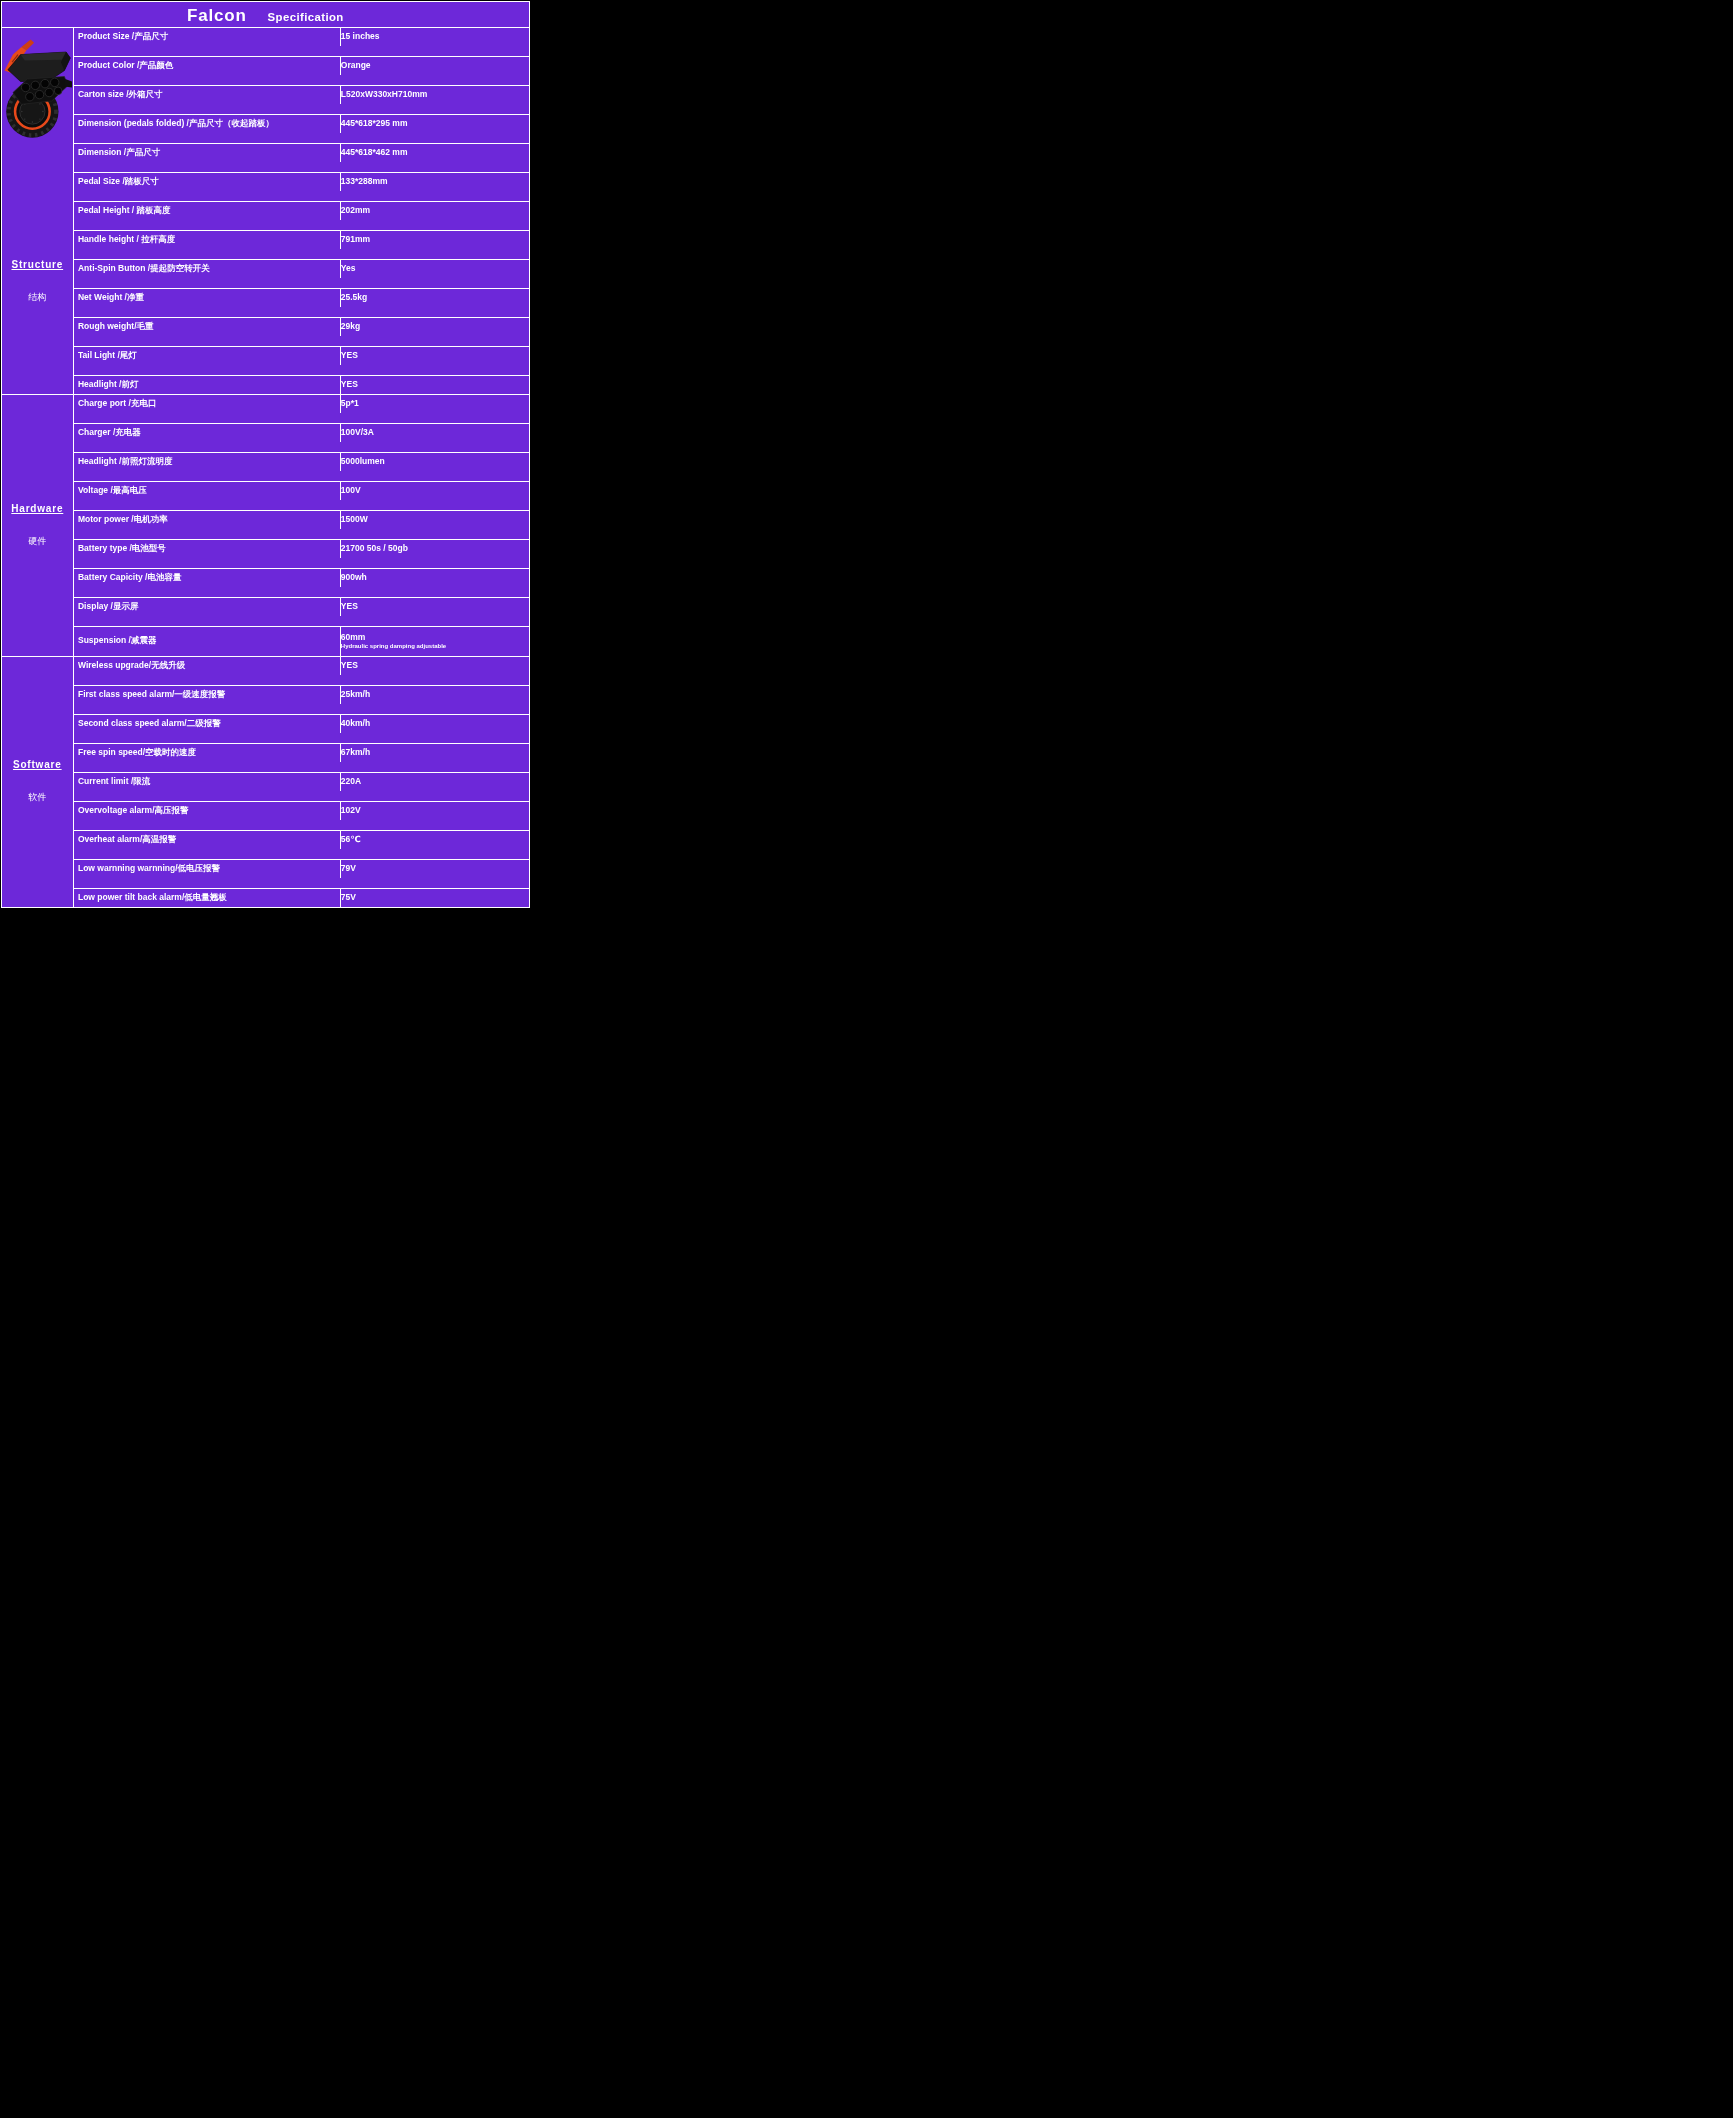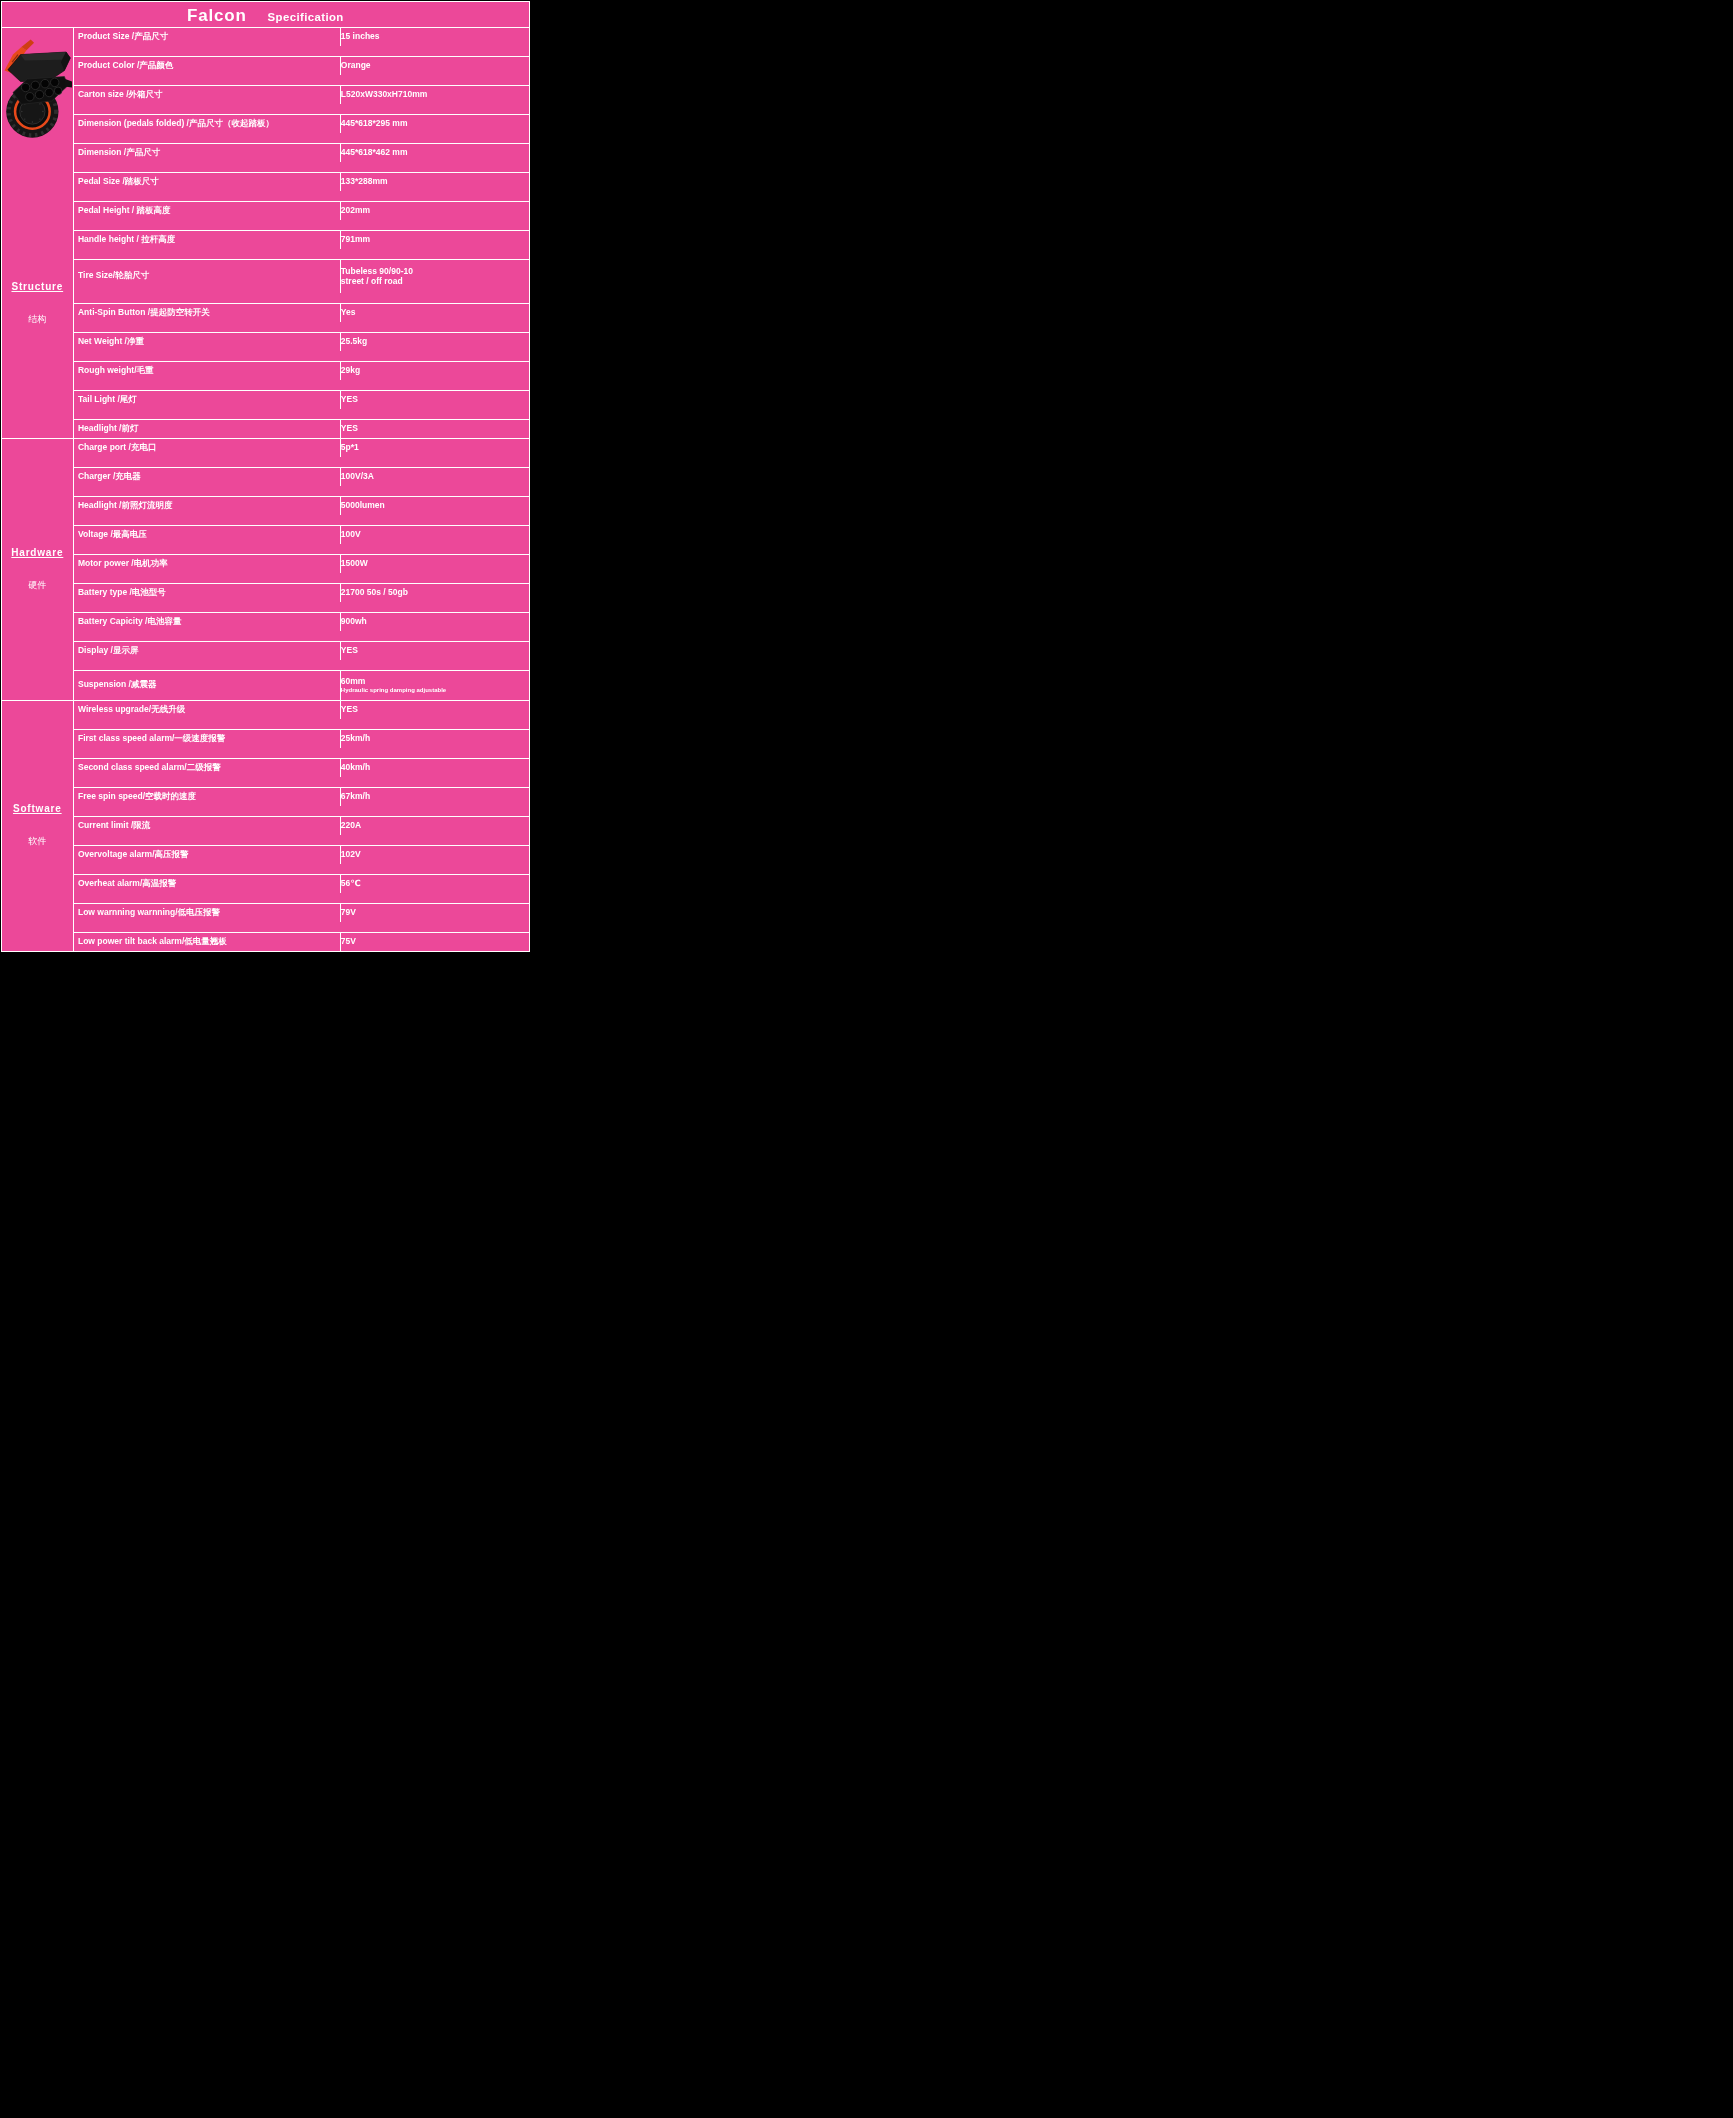--- a/index.html
+++ b/index.html
@@ -1,21 +1,21 @@
 <!DOCTYPE html>
 <html style="font-size:6.8px"><head>
 <meta charset="utf-8">
 <style>
   html,body{margin:0;padding:0;background:#000;}
   body{width:532px;font-family:"Liberation Sans","DejaVu Sans",sans-serif;color:#fff;}
   .frame{
     margin:1.3px 2.1px 0.8px 0.8px;
     border:0.8px solid #fff;
     border-top-width:1.3px;
-    background:#ec4899;
+    background:#6d28d9;
   }
   
   .title-bar{
     height:25.4px;
     display:flex;align-items:baseline;justify-content:center;
     border-bottom:1.3px solid #fff;
     padding-top:3.4px;box-sizing:border-box;
   }
   .t-main{font-size:17px;font-weight:bold;letter-spacing:0.8px;}
   .t-sub{font-size:11.4px;font-weight:bold;letter-spacing:0.4px;margin-left:21px;}
@@ -170,27 +170,20 @@
   </div>
 
   <div class="row">
     <div class="cell label">Handle height / 拉杆高度</div>
     <div class="cell value">
       <div class="v1">791mm</div>
 
     </div>
   </div>
 
-  <div class="row two-line">
-    <div class="cell label">Tire Size/轮胎尺寸</div>
-    <div class="cell value">
-      <div class="v1">Tubeless 90/90-10</div>
-      <div class="v2">street / off road</div>
-    </div>
-  </div>
 
   <div class="row">
     <div class="cell label">Anti-Spin Button /提起防空转开关</div>
     <div class="cell value">
       <div class="v1">Yes</div>
 
     </div>
   </div>
 
   <div class="row">

